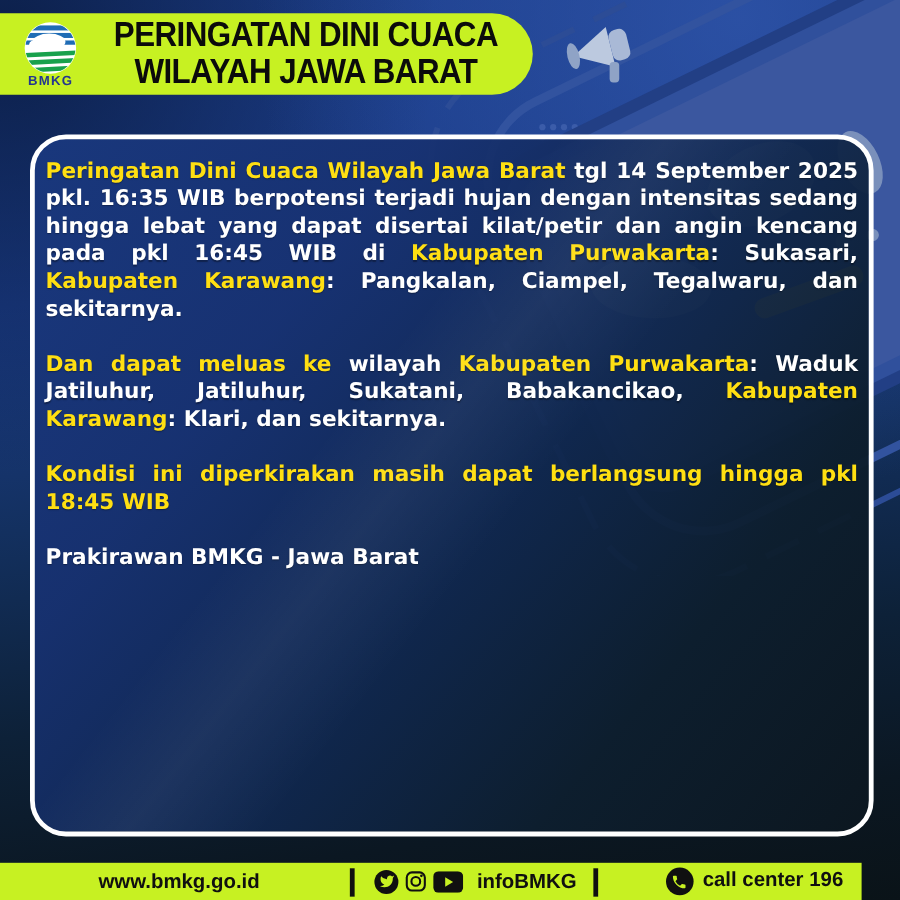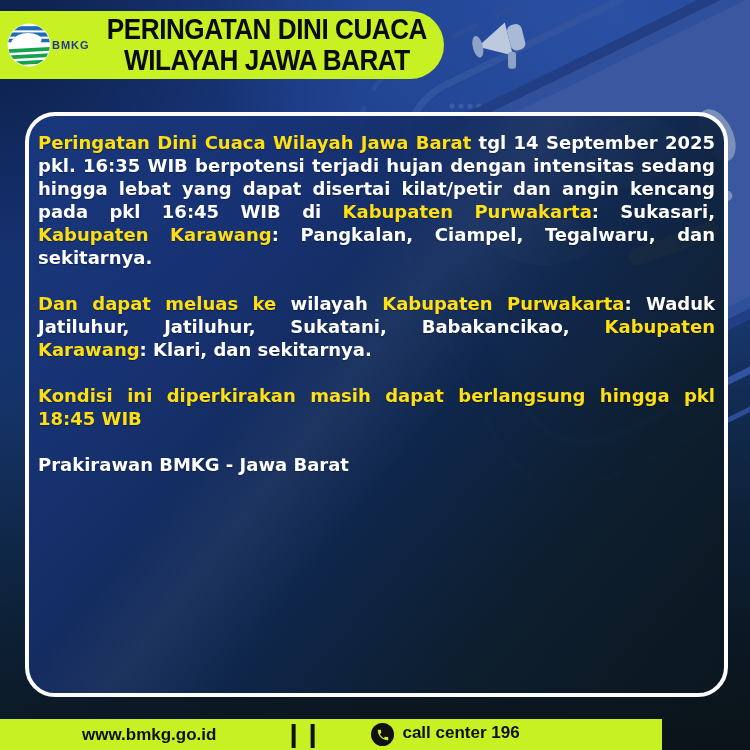--- a/index.html
+++ b/index.html
@@ -12,42 +12,42 @@
       radial-gradient(circle at 82% 2%, rgba(48,86,172,.75) 0%, rgba(48,86,172,0) 42%),
       radial-gradient(circle at 0% 4%, rgba(9,26,62,.85) 0%, rgba(9,26,62,0) 35%),
       linear-gradient(172deg,#1d3f8c 0%,#1b3c87 30%,#13305f 52%,#0d2138 72%,#0b1722 88%,#0a1318 100%);
   }
   .illus{position:absolute;top:0;left:0;pointer-events:none;}
 
   
   .banner{position:absolute;left:0;top:11px;width:444px;height:68px;
     background:var(--lime);border-radius:0 34px 34px 0;
     display:flex;align-items:center;z-index:3;}
-  .logo{width:88px;display:flex;flex-direction:row;align-items:center;margin-left:6px;}
+  .logo{width:88px;display:flex;flex-direction:column;align-items:center;margin-left:6px;}
   .logo-text{font-family:"Liberation Sans",sans-serif;font-weight:bold;font-size:11px;
     color:#24368f;letter-spacing:1px;margin-top:-1px;}
   .titles{flex:1;text-align:center;font-family:"Liberation Sans",sans-serif;font-weight:bold;
     color:#0b0b0b;font-size:29px;line-height:31px;white-space:nowrap;
     transform:scaleX(.9);transform-origin:46% center;letter-spacing:-.5px;padding-right:10px;}
 
   
   .panel{position:absolute;left:25px;top:112px;width:703px;height:585px;
     border:4px solid #ffffff;border-radius:30px;z-index:2;
     background:linear-gradient(128deg,
       rgba(26,57,128,.90) 0%, rgba(23,49,113,.92) 28%,
       rgba(16,40,82,.95) 52%, rgba(13,30,46,.965) 76%, rgba(12,23,32,.975) 100%);
     padding:15px 9px 0 9px;overflow:hidden;}
   .panel::after{content:"";position:absolute;inset:0;border-radius:26px;pointer-events:none;
     background:linear-gradient(128deg,transparent 38%,rgba(255,255,255,.05) 46%,transparent 56%);}
   .panel p{margin:0 0 23px 0;font-size:18px;line-height:23px;font-weight:bold;
     color:var(--text-white);text-align:justify;text-shadow:0 1px 1px rgba(0,0,0,.35);}
   .panel p span.hl{color:var(--yellow);}
 
   
-  .footer{position:absolute;left:0;bottom:0;width:662px;height:31px;background:var(--lime);
+  .footer{position:absolute;left:0;bottom:0;width:718px;height:31px;background:var(--lime);
     display:flex;align-items:center;z-index:3;
     font-family:"Liberation Sans",sans-serif;font-weight:bold;color:#101010;font-size:17px;}
   .site{margin-left:82px;}
   .sep{display:inline-block;margin-left:74px;font-size:25px;font-weight:bold;
     transform:scaleX(1.25);line-height:1;}
   .sep2{margin-left:12px;}
   .social{display:flex;align-items:center;gap:5px;margin-left:15px;}
   .circ{width:20px;height:20px;border-radius:50%;background:#101010;display:flex;
     align-items:center;justify-content:center;}
   .circ svg{width:13px;height:13px;}
@@ -162,20 +162,41 @@
         <p><span class="hl">Peringatan Dini Cuaca Wilayah Jawa Barat</span><span> tgl 14 September 2025 pkl. 16:35 WIB berpotensi terjadi hujan dengan intensitas sedang hingga lebat yang dapat disertai kilat/petir dan angin kencang pada pkl 16:45 WIB di </span><span class="hl">Kabupaten Purwakarta</span><span>: Sukasari, </span><span class="hl">Kabupaten Karawang</span><span>: Pangkalan, Ciampel, Tegalwaru, dan sekitarnya.</span></p>
         <p><span class="hl">Dan dapat meluas ke</span><span> wilayah </span><span class="hl">Kabupaten Purwakarta</span><span>: Waduk Jatiluhur, Jatiluhur, Sukatani, Babakancikao, </span><span class="hl">Kabupaten Karawang</span><span>: Klari, dan sekitarnya.</span></p>
         <p><span class="hl">Kondisi ini diperkirakan masih dapat berlangsung hingga pkl 18:45 WIB</span></p>
         <p><span>Prakirawan BMKG - Jawa Barat</span></p>
       </div>
   </main>
 
   <footer class="footer">
     <span class="site">www.bmkg.go.id</span>
     <span class="sep">|</span>
+    <span class="social">
+      <span class="circ">
+        <svg viewBox="0 0 24 24" fill="#c7f122" aria-hidden="true">
+          <path d="M23 3a10.9 10.9 0 0 1-3.14 1.53 4.48 4.48 0 0 0-7.86 3v1A10.66 10.66 0 0 1 3 4s-4 9 5 13a11.64 11.64 0 0 1-7 2c9 5 20 0 20-11.5a4.5 4.5 0 0 0-.08-.83A7.72 7.72 0 0 0 23 3z"></path>
+        </svg>
+      </span>
+      <span class="ig">
+        <svg viewBox="0 0 24 24" fill="none" stroke="#101010" stroke-width="2.2" aria-hidden="true">
+          <rect x="2.5" y="2.5" width="19" height="19" rx="5.5"></rect>
+          <circle cx="12" cy="12" r="4.6"></circle>
+          <circle cx="17.9" cy="6.1" r="1.4" fill="#101010" stroke="none"></circle>
+        </svg>
+      </span>
+      <span class="yt">
+        <svg viewBox="0 0 28 20" aria-hidden="true">
+          <rect width="28" height="20" rx="5" fill="#101010"></rect>
+          <path d="M11.2 5.6l7.4 4.4-7.4 4.4z" fill="#c7f122"></path>
+        </svg>
+      </span>
+      <span class="handle">infoBMKG</span>
+    </span>
     <span class="sep sep2">|</span>
     <span class="call">
       <span class="pcirc">
         <svg viewBox="0 0 24 24" fill="#c7f122" aria-hidden="true">
           <path d="M6.62 10.79a15.05 15.05 0 0 0 6.59 6.59l2.2-2.2a1 1 0 0 1 1.01-.24c1.12.37 2.33.57 3.58.57a1 1 0 0 1 1 1V20a1 1 0 0 1-1 1C10.85 21 3 13.15 3 4a1 1 0 0 1 1-1h3.5a1 1 0 0 1 1 1c0 1.25.2 2.46.57 3.58a1 1 0 0 1-.25 1.01l-2.2 2.2z"></path>
         </svg>
       </span>
       <span>call center 196</span>
     </span>
   </footer>

